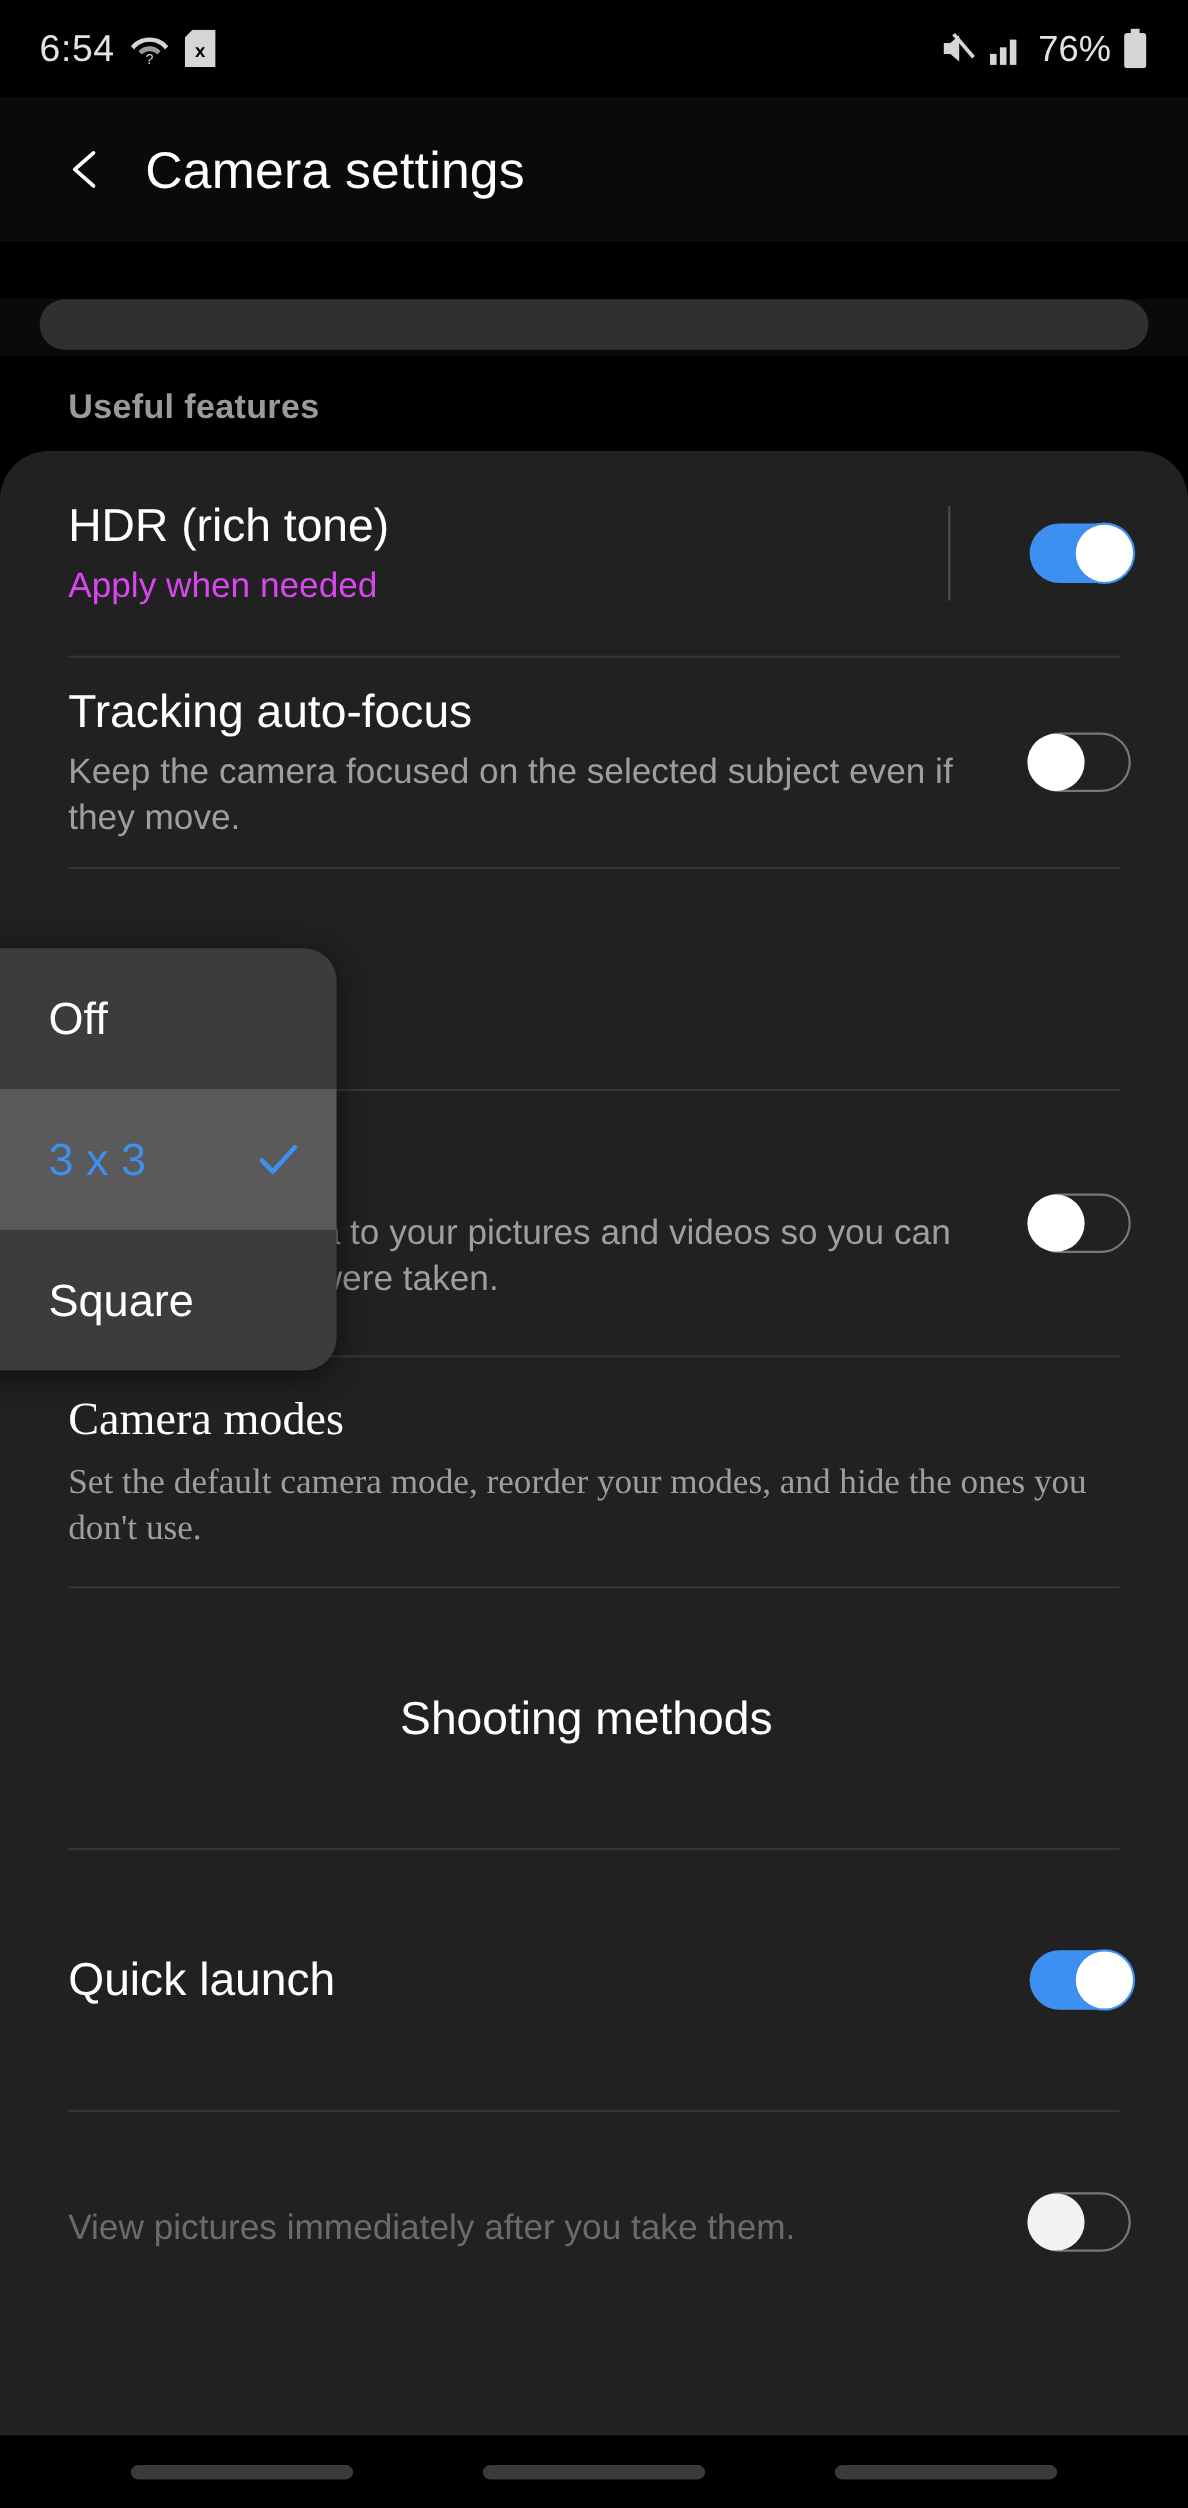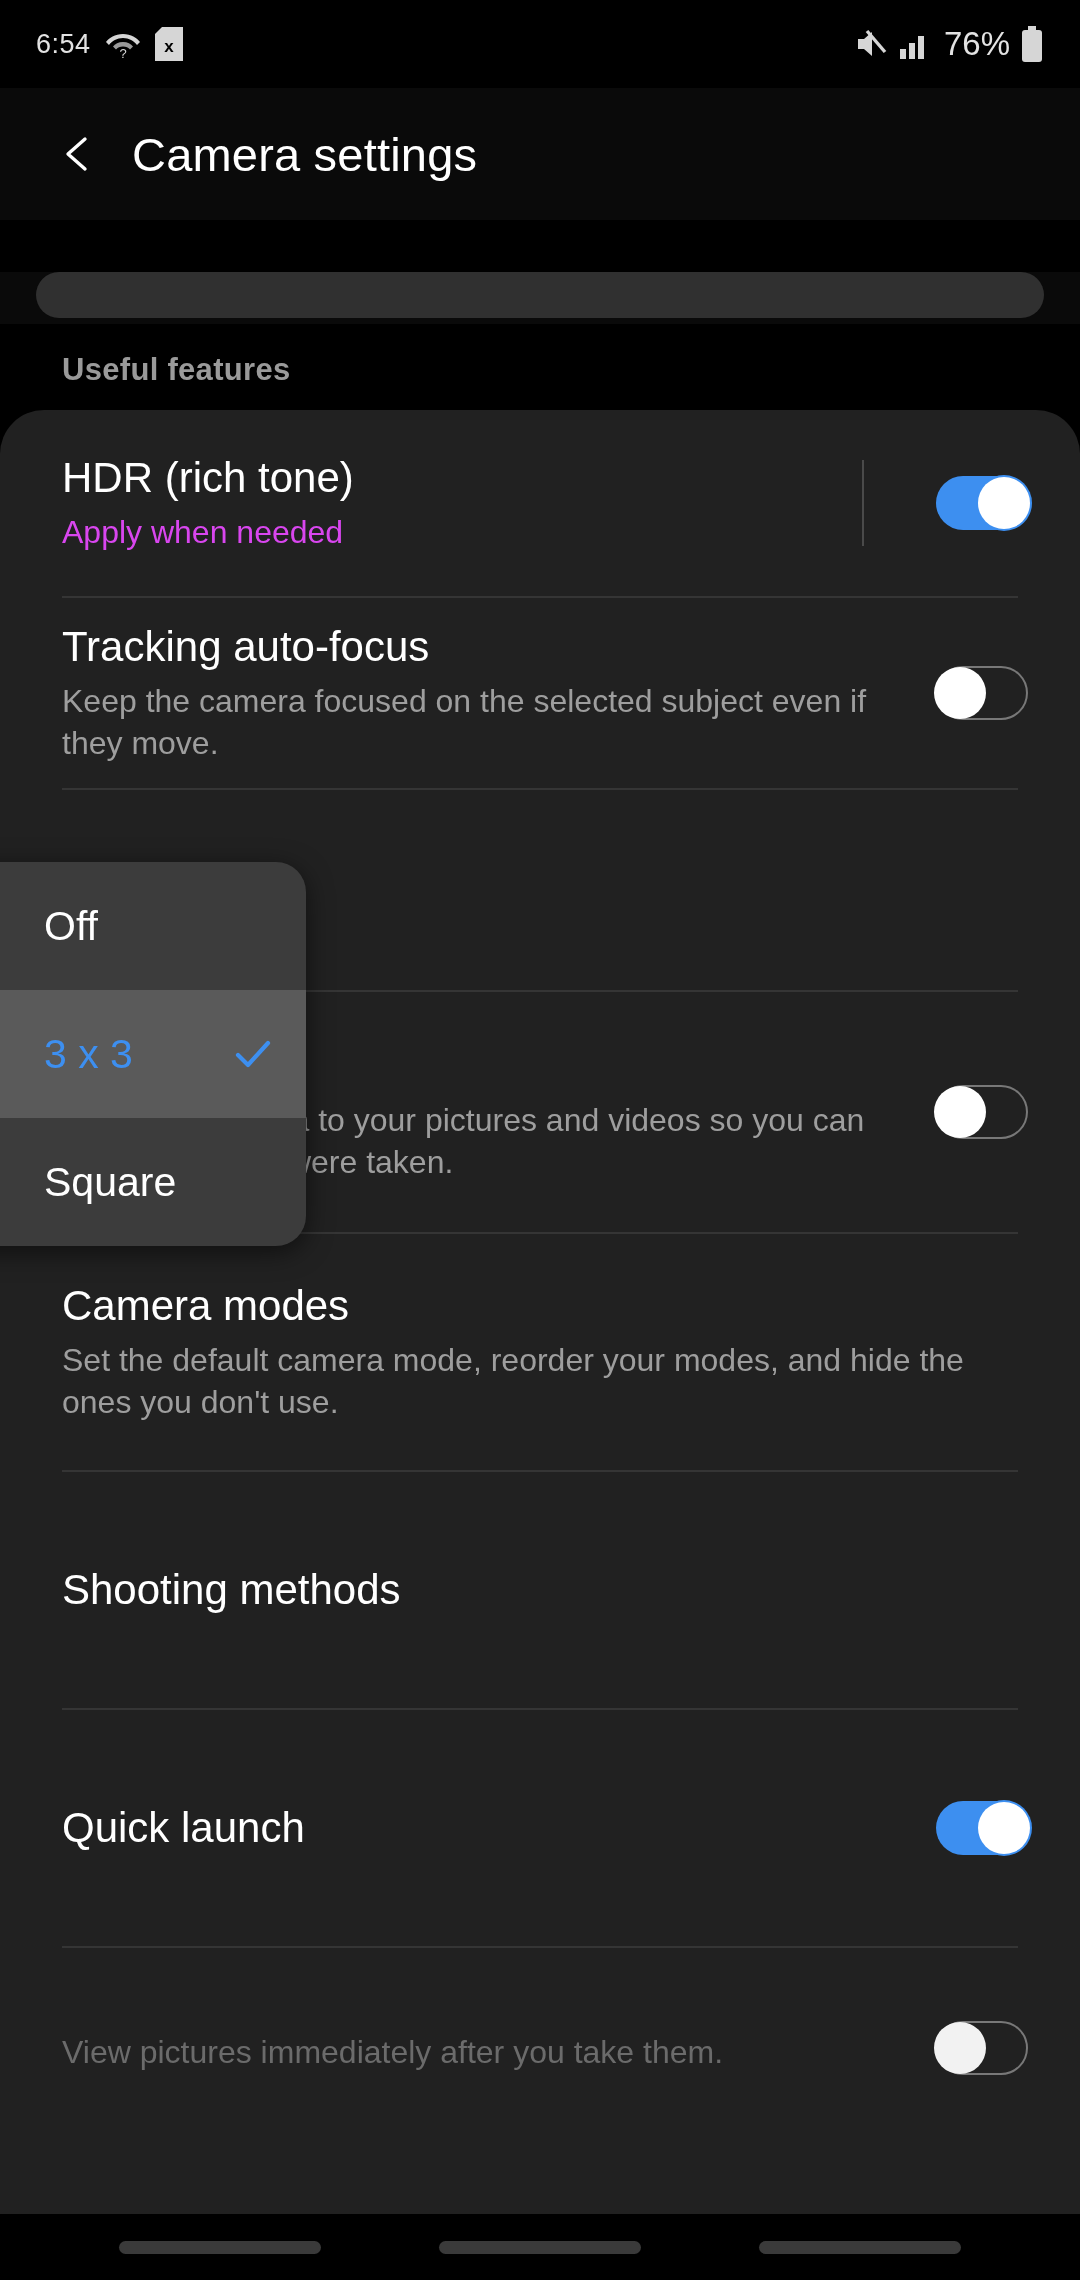--- a/index.html
+++ b/index.html
@@ -12,21 +12,21 @@
   .phone { position: relative; width: 1080px; height: 2280px; background: #000; }
 
   
   .statusbar {
     position: absolute; top: 0; left: 0; width: 1080px; height: 88px;
     background: #000; display: flex; align-items: center;
     padding: 0 36px; color: #d6d6d6;
   }
   .sb-left { display: flex; align-items: center; gap: 14px; }
   .sb-right { display: flex; align-items: center; gap: 10px; margin-left: auto; }
-  .sb-time { font-size: 27px; letter-spacing: .5px; color: #e3e3e3; }
+  .sb-time { font-size: 34px; letter-spacing: .5px; color: #e3e3e3; }
   .sb-pct { font-size: 33px; color: #e3e3e3; margin-left: 2px; }
   .ico { display: inline-block; line-height: 0; }
 
   
   .header {
     position: absolute; top: 88px; left: 0; width: 1080px; height: 132px;
     background: #0a0a0a; display: flex; align-items: center; padding-left: 56px;
   }
   .back-chevron { width: 46px; height: 46px; margin-right: 30px; }
   .header-title { color: #fff; font-size: 47px; font-weight: 400; letter-spacing: .2px; }
@@ -77,22 +77,22 @@
   }
   .toggle.on .knob { right: -2px; box-shadow: 0 0 0 2px #3d8ff0; }
   .toggle.off .knob { left: -4px; }
   .toggle.off.dim .knob { background: #f2f2f2; }
 
   
   .r-hdr        { height: 186px; }
   .r-tracking   { height: 190px; }
   .r-grid       { height: 200px; }
   .r-location   { height: 240px; }
-  .r-modes      { height: 236px; }
-  .r-shooting   { height: 236px; }
+  .r-modes      { height: 208px; font-family: Liberation Serif, serif; }
+  .r-shooting   { height: 236px; text-align: center; }
   .r-quick      { height: 236px; }
   .r-review     { height: 200px; }
 
   
   .popup {
     position: absolute; top: 862px; left: -96px; width: 402px; height: 384px;
     background: #3c3c3c; border-radius: 30px; overflow: hidden;
     box-shadow: 0 6px 26px rgba(0,0,0,.55);
   }
   .popup-item {

